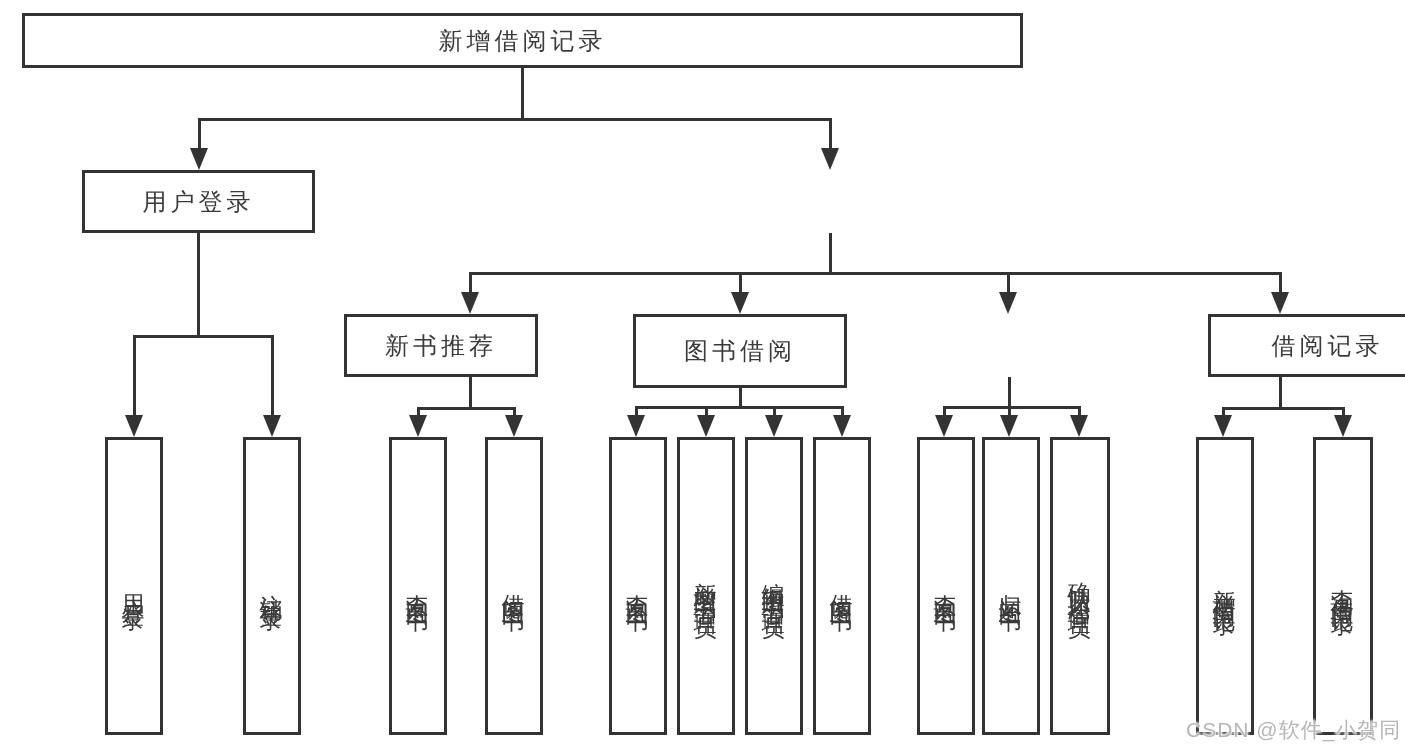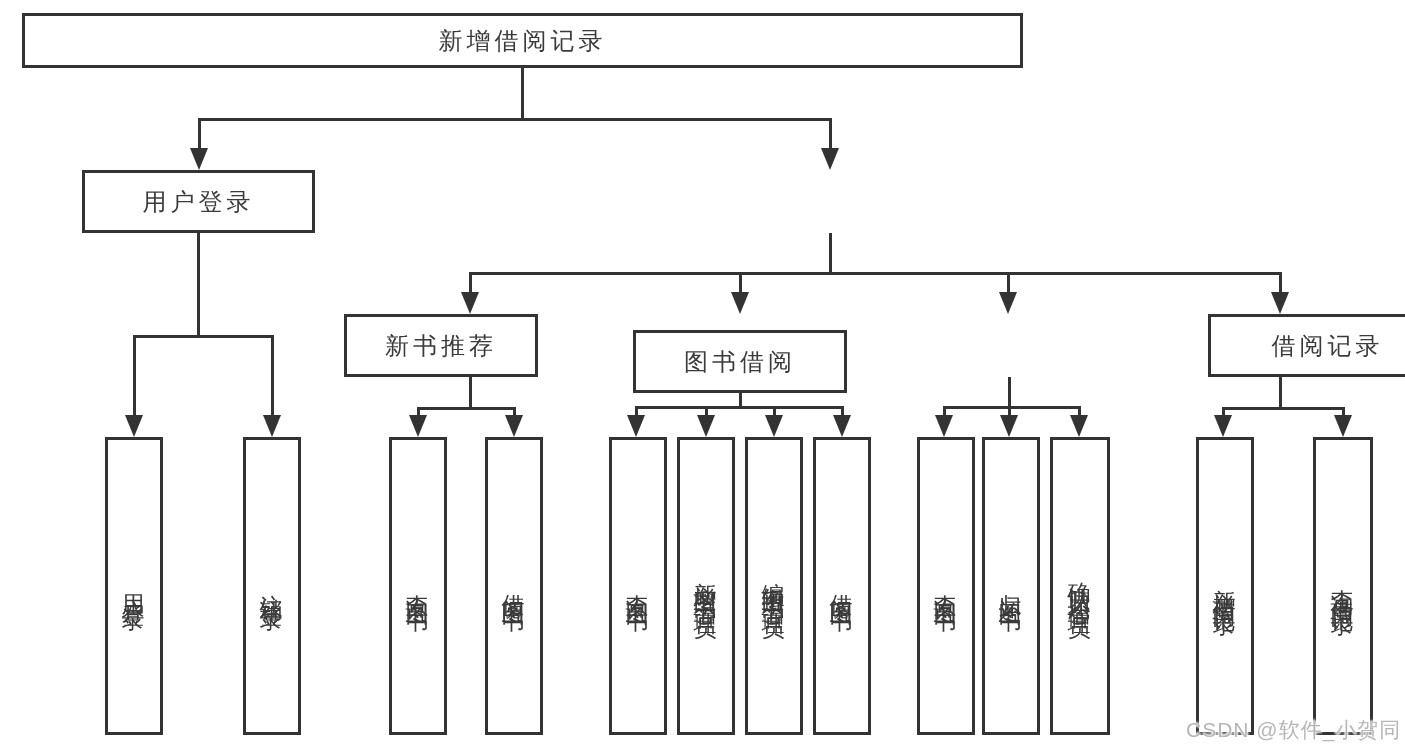--- a/index.html
+++ b/index.html
@@ -98,21 +98,21 @@
   <div class="vline" style="left:1222px;top:407px;height:10px"></div>
   <div class="arrow" style="left:1214px;top:415px"></div>
   <div class="vline" style="left:1342px;top:407px;height:10px"></div>
   <div class="arrow" style="left:1334px;top:415px"></div>
 
   <div class="box" style="left:22px;top:13px;width:1001px;height:55px">新增借阅记录</div>
 
   <div class="box" style="left:82px;top:170px;width:233px;height:63px">用户登录</div>
 
   <div class="box" style="left:344px;top:314px;width:194px;height:63px">新书推荐</div>
-  <div class="box" style="left:633px;top:330px;width:214px;height:63px">图书借阅</div>
+  <div class="box" style="left:633px;top:314px;width:214px;height:74px">图书借阅</div>
   <div class="box" style="left:1208px;top:314px;width:239px;height:63px">借阅记录</div>
 
   <div class="box tall" style="left:105px;top:437px;width:58px;height:298px">用户登录</div>
   <div class="box tall" style="left:243px;top:437px;width:58px;height:298px">注销登录</div>
 
   <div class="box tall" style="left:389px;top:437px;width:58px;height:298px">查询图书</div>
   <div class="box tall" style="left:485px;top:437px;width:58px;height:298px">借阅图书</div>
 
   <div class="box tall" style="left:609px;top:437px;width:58px;height:298px">查询图书</div>
   <div class="box tall" style="left:677px;top:437px;width:58px;height:298px">新增图书（管理员）</div>

